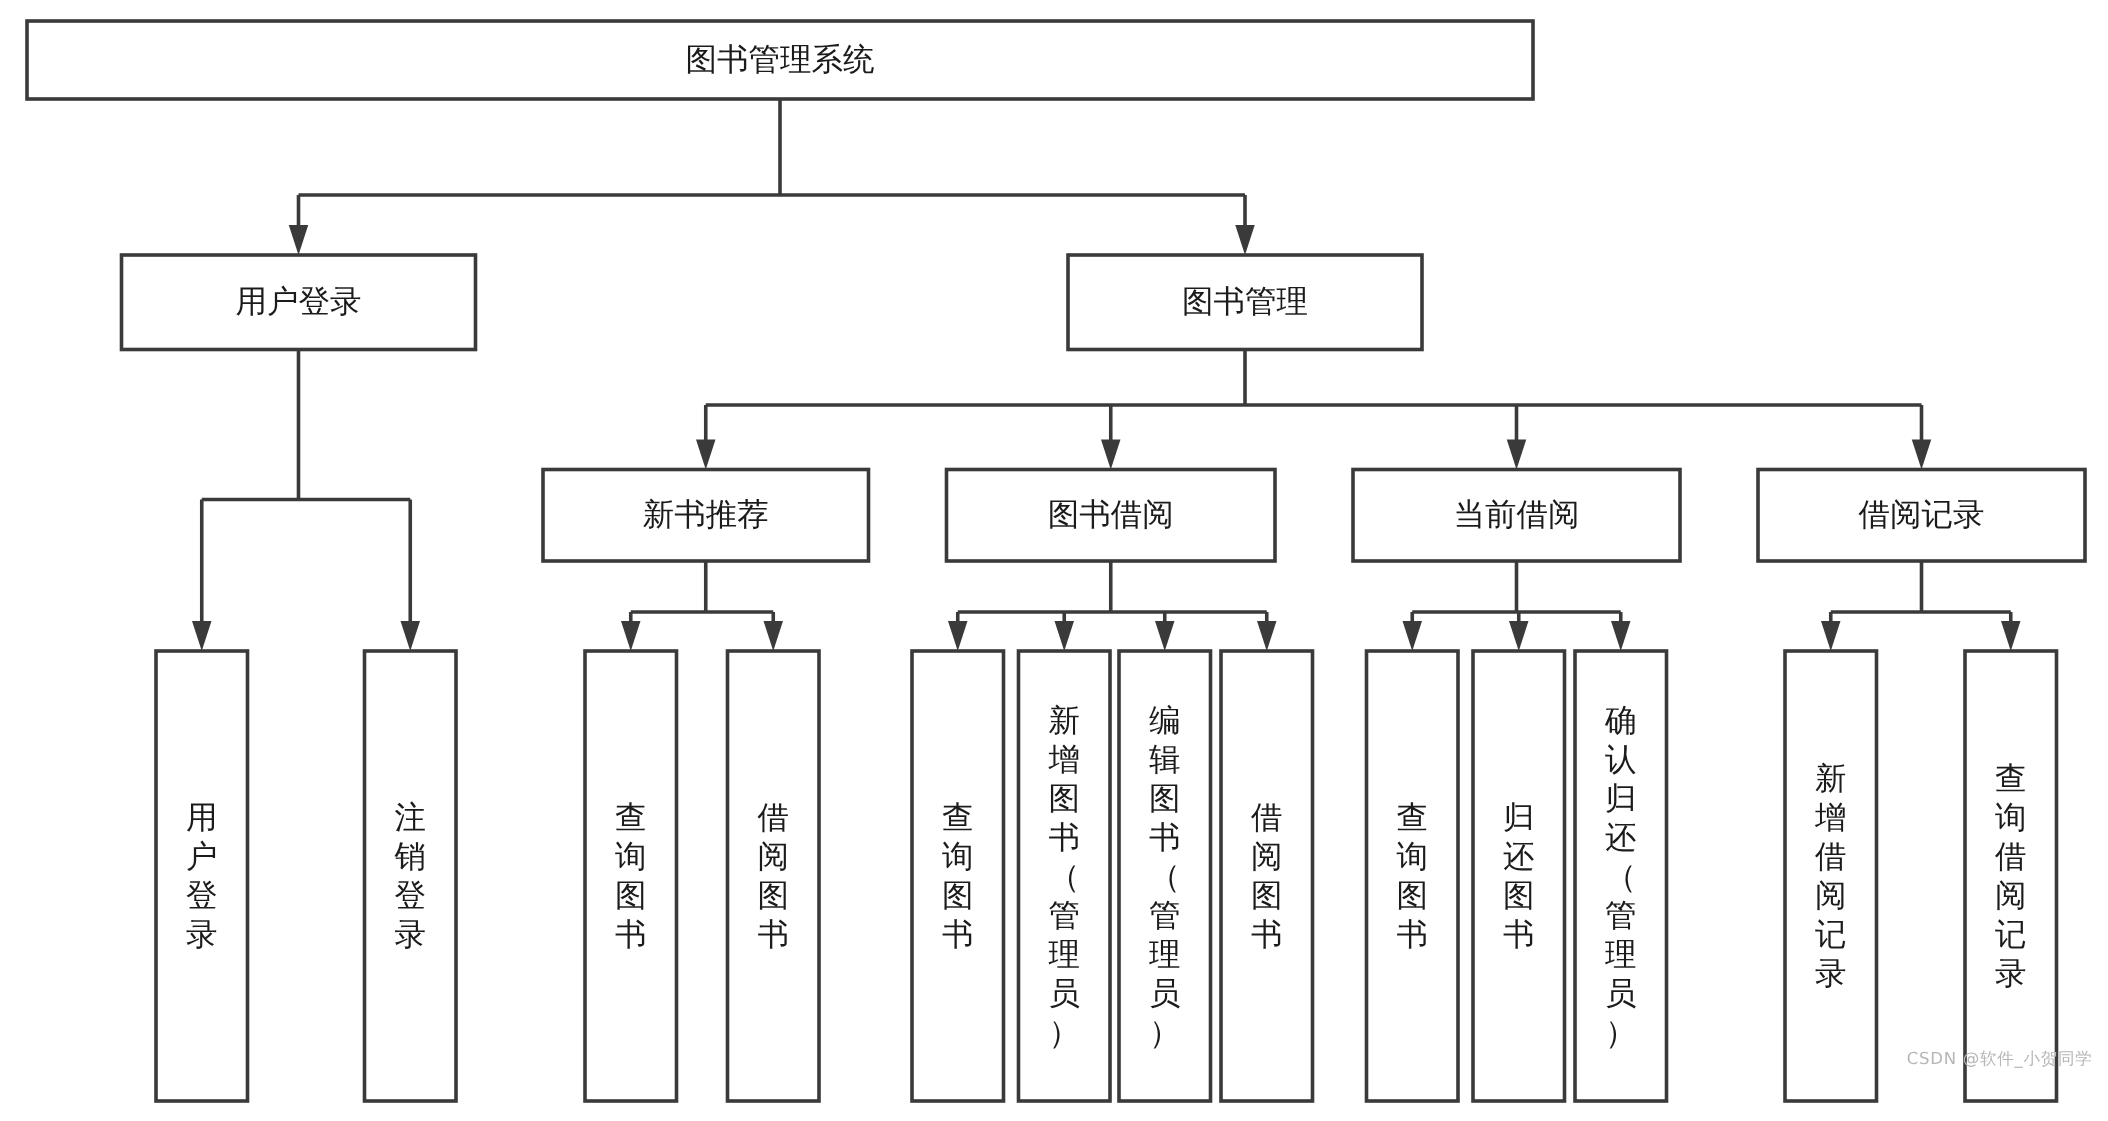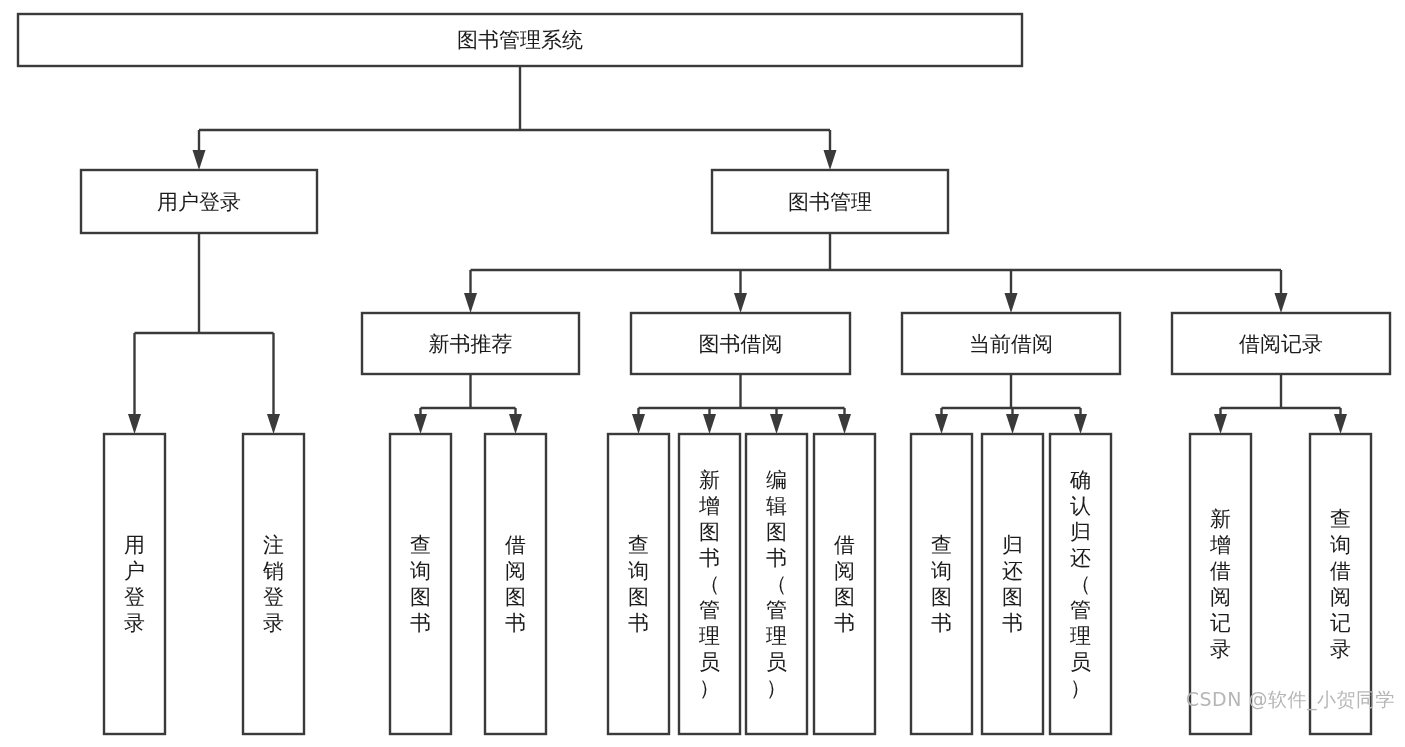--- a/index.html
+++ b/index.html
@@ -54,21 +54,21 @@
     fill: #1b1b1b;
     font-family: "DejaVu Sans", "Liberation Sans", sans-serif;
     font-size: 21px;
     text-anchor: middle;
   }
   .watermark {
     position: absolute;
     right: 10px;
     bottom: 4px;
     font-family: "DejaVu Sans", "Liberation Sans", sans-serif;
-    font-size: 19px;
+    font-size: 11px;
     color: #b6b6b6;
     letter-spacing: 0.5px;
     white-space: nowrap;
     user-select: none;
   }
 </style>
 </head>
 <body>
 
 <div id="diagram-root">

